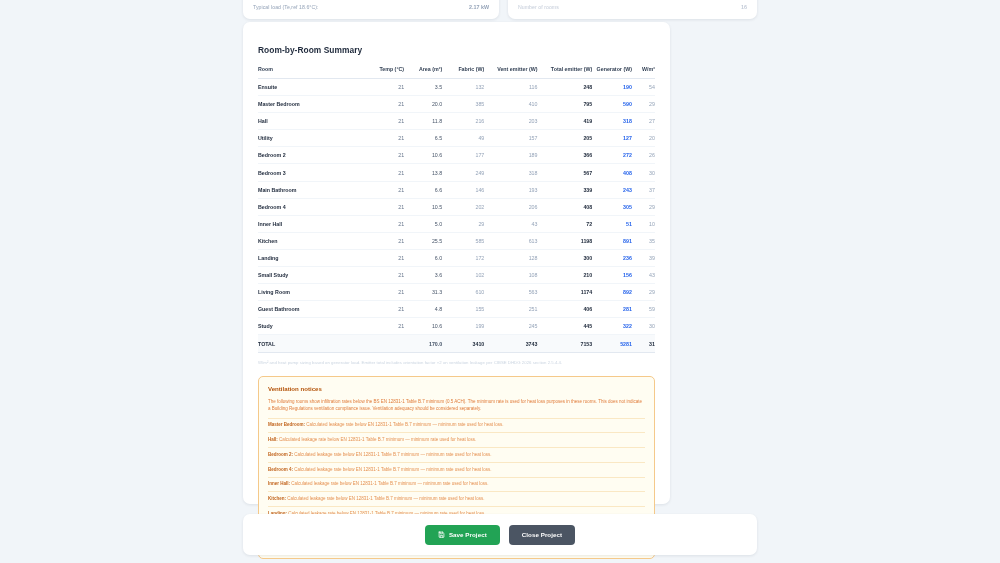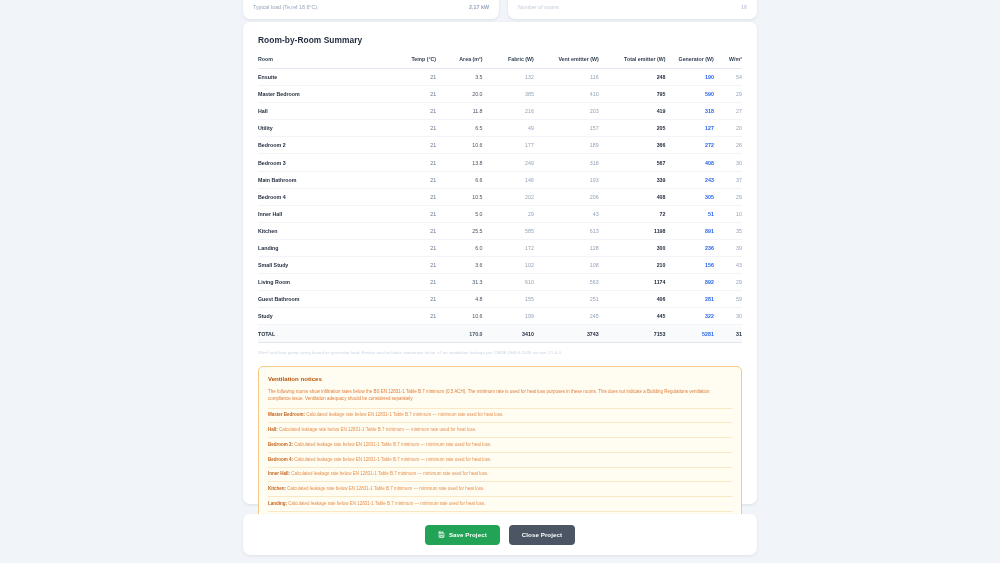--- a/index.html
+++ b/index.html
@@ -28,24 +28,24 @@
     margin-top: 40px;
   }
   .kv-label { font-size: 5.2px; color: #94a3b8; letter-spacing: .01em; }
   .kv-value { font-size: 5.4px; color: #94a3b8; font-weight: bold; }
   .kv-label.faint { color: #c3cbd8; }
   .kv-value.faint { color: #c3cbd8; }
 
   
   .main-card {
     position: absolute; left: 243px; top: 22px;
-    width: 514px; height: 482px;
+    width: 427px; height: 482px;
     background: #ffffff; border-radius: 7px;
     box-shadow: 0 1px 3px rgba(15,23,42,.09);
-    padding: 13px 15px 14px 15px;
+    padding: 23px 15px 14px 15px;
   }
   .section-title {
     font-size: 8.4px; font-weight: bold; color: #1e293b;
     letter-spacing: .005em; margin-bottom: 11px;
   }
 
   
   table.summary { width: 100%; border-collapse: collapse; table-layout: fixed; }
   table.summary th {
     font-size: 5.3px; font-weight: bold; color: #334155;

